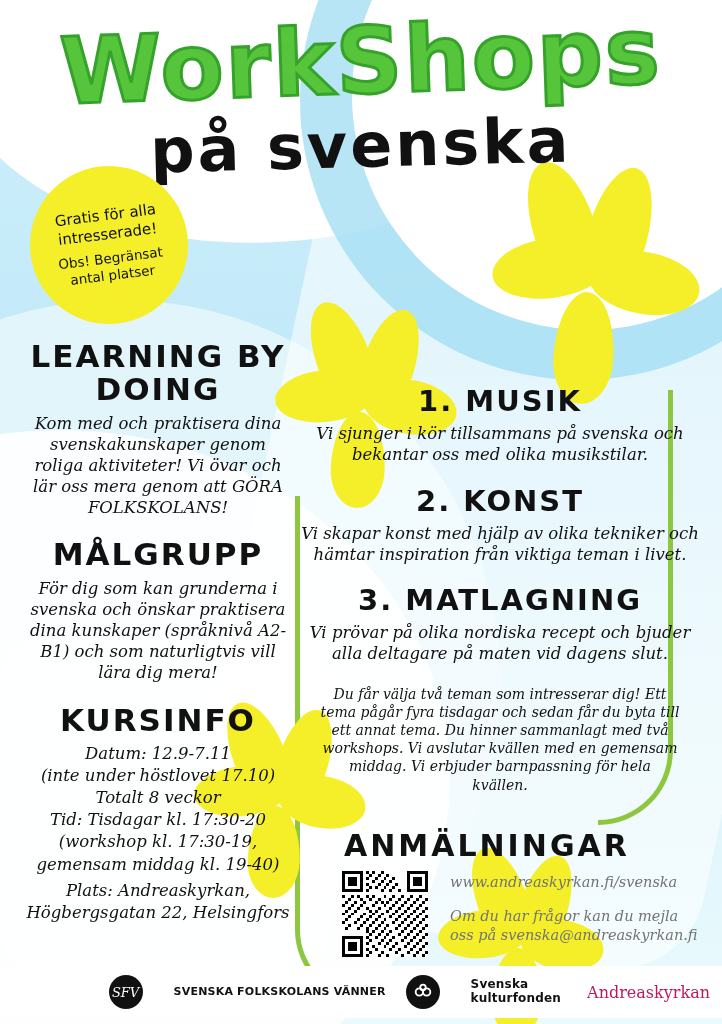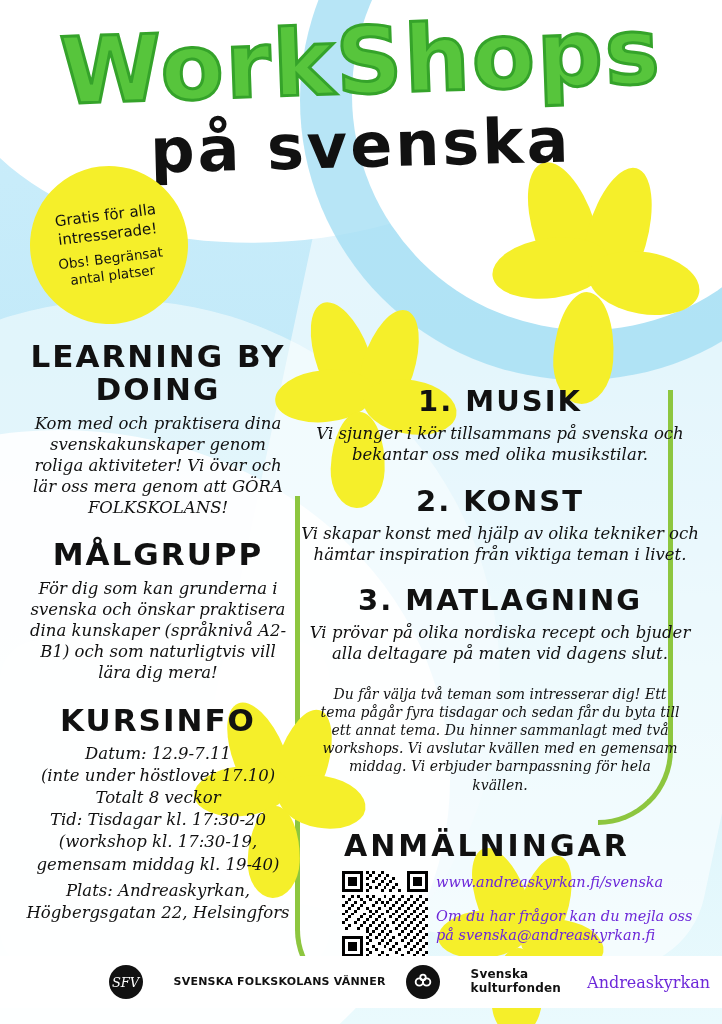--- a/index.html
+++ b/index.html
@@ -214,34 +214,34 @@
     color: #111;
   }
   .anm-row { display: flex; align-items: flex-start; }
   .qr {
     width: 86px; height: 86px;
     margin-left: 12px;
     background: #ffffff;
     position: relative;
   }
   .anm-text {
-    margin-left: 8px;
+    margin-left: 22px;
     font-family: "DejaVu Serif", serif;
     font-style: italic;
     font-size: 14.5px;
     line-height: 1.35;
-    color: #6d28d9;
+    color: #737373;
     padding-top: 2px;
   }
   .anm-text .url { margin-bottom: 14px; }
 
   
   .footer {
     position: absolute;
-    left: 0; bottom: 16px;
+    left: 0; bottom: 6px;
     width: 722px; height: 52px;
     background: #ffffff;
     display: flex;
     align-items: center;
     justify-content: flex-end;
     padding-right: 12px;
     box-sizing: border-box;
   }
   .logo-group { display: flex; align-items: center; margin-left: 20px; }
   .logo-mark {
@@ -262,21 +262,21 @@
     font-weight: bold;
     line-height: 1.15;
     color: #111;
     letter-spacing: .2px;
     margin-left: 24px;
   }
   .logo-text.two { font-size: 12px; }
   .logo-andreas {
     font-family: "DejaVu Serif", serif;
     font-size: 16px;
-    color: #6d28d9;
+    color: #be185d;
     margin-left: 6px;
   }
 </style>
 </head>
 <body>
 
 <div id="poster">
 
   <div class="bg-layer">
     <div class="bg-base"></div>

